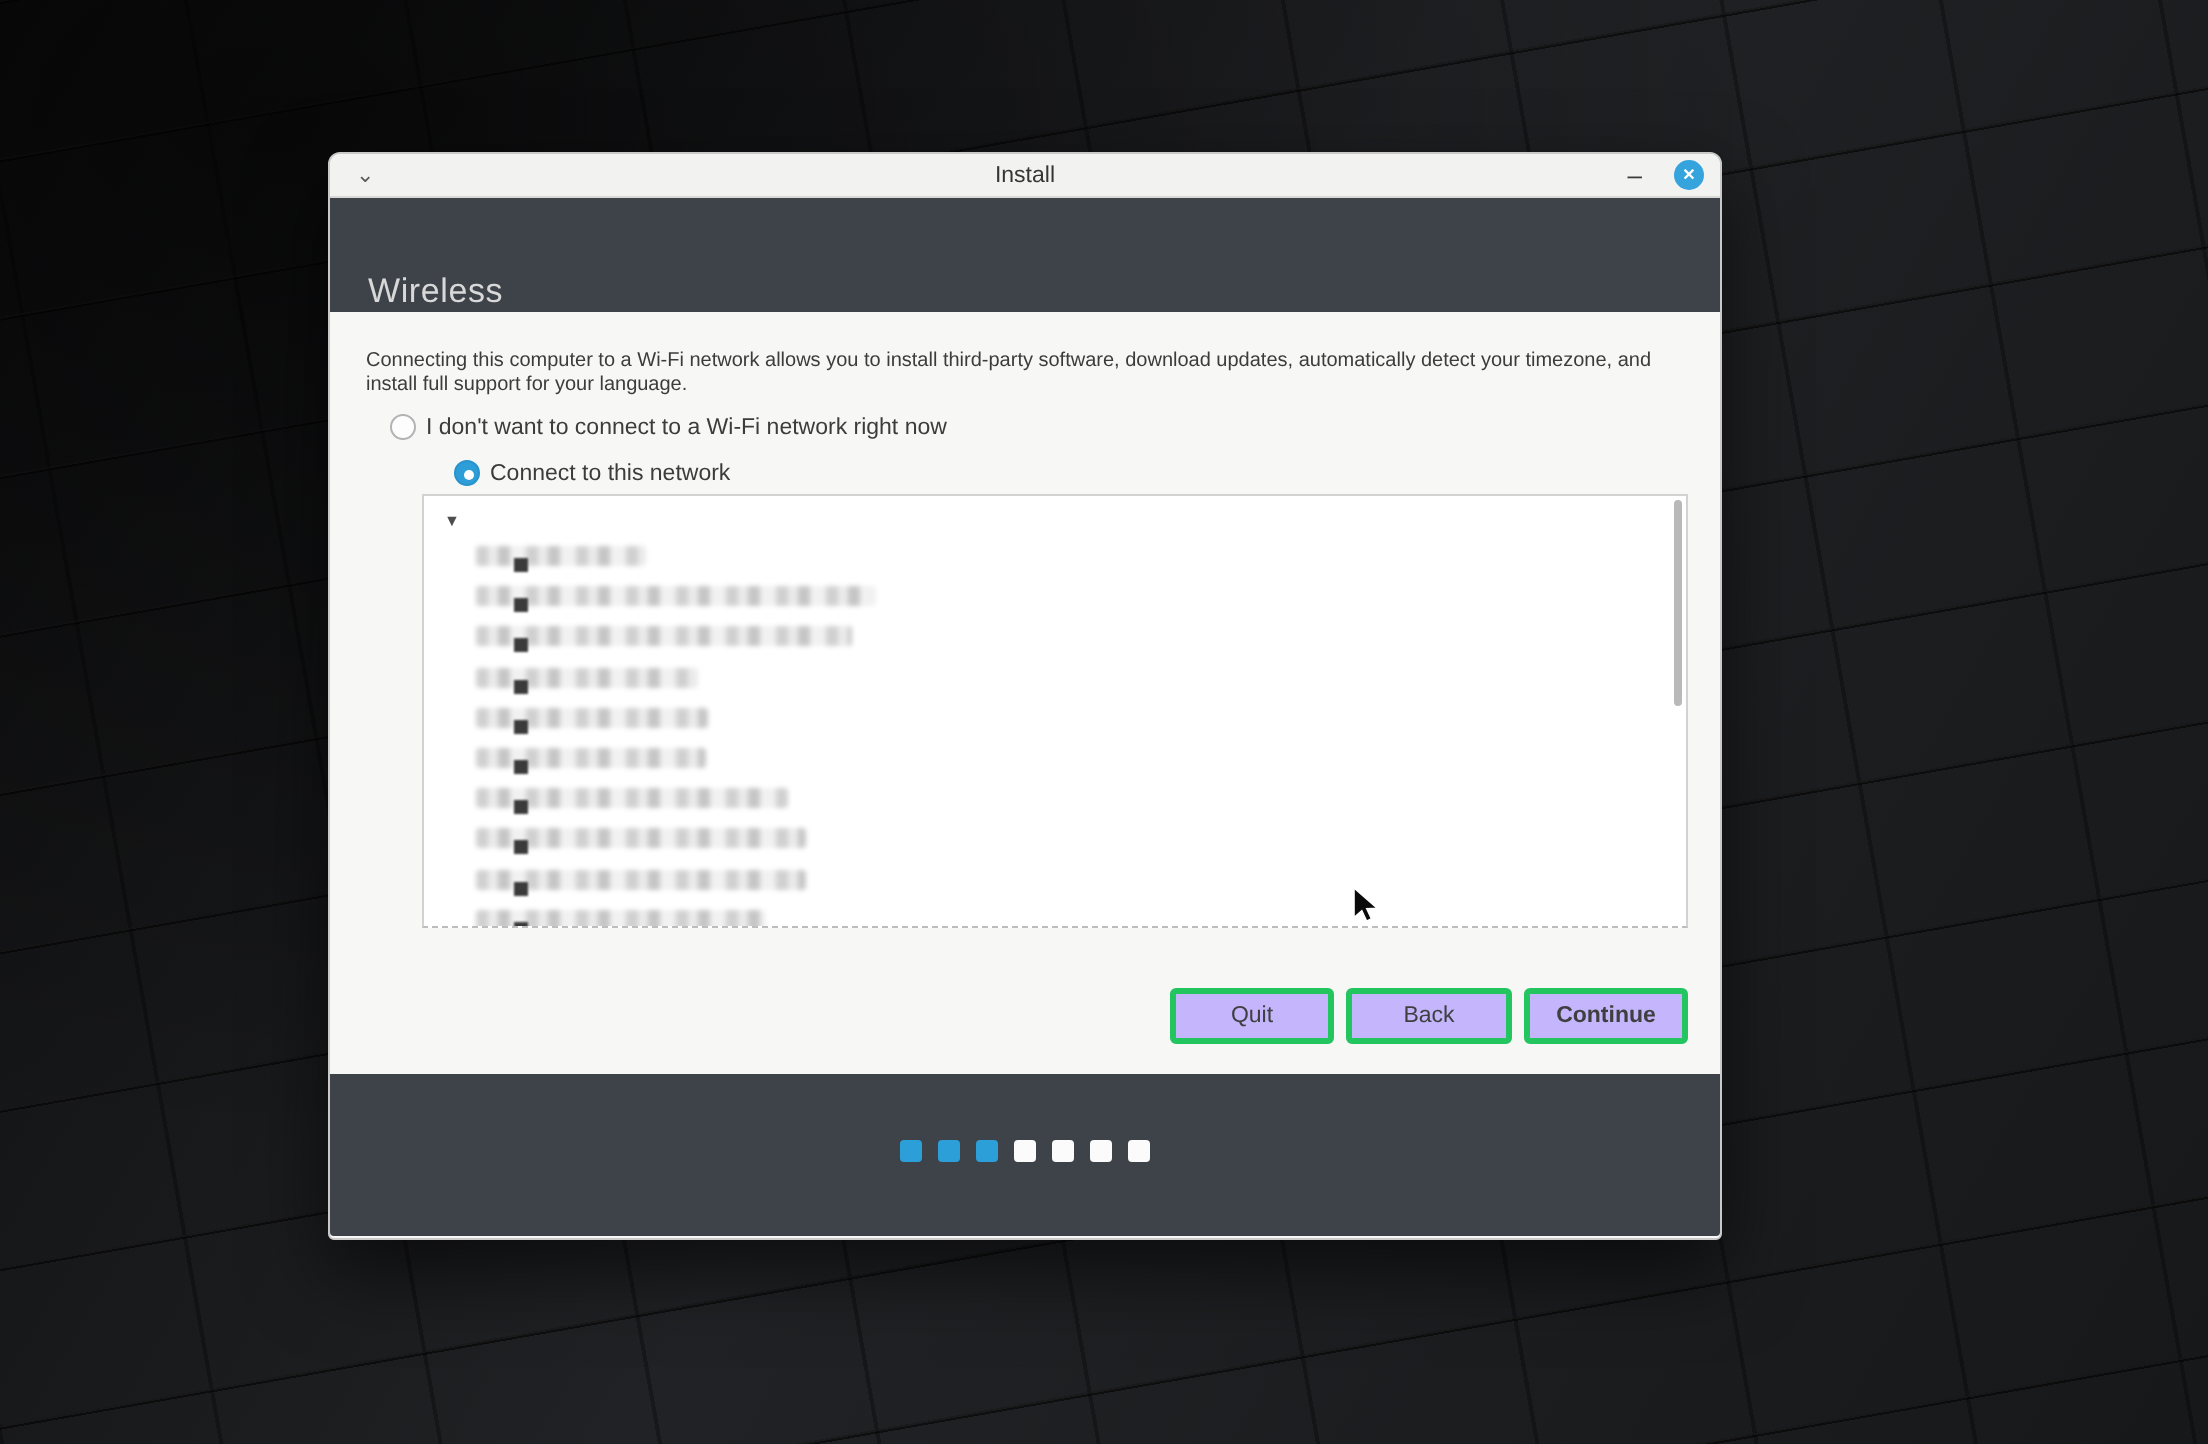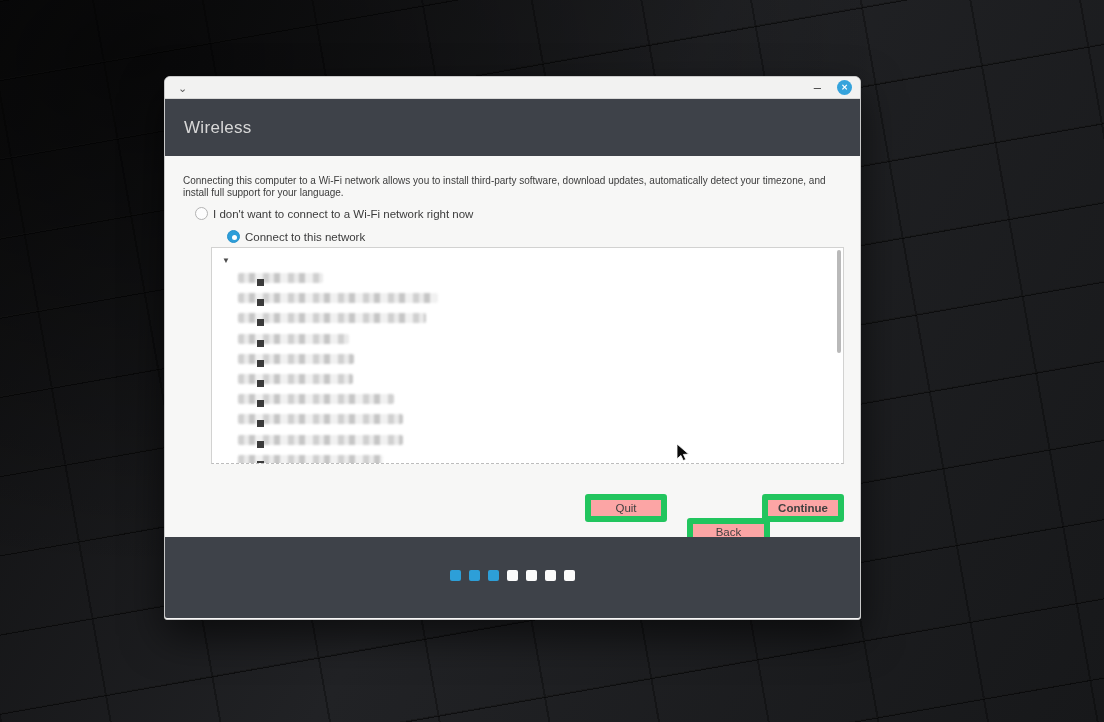--- a/index.html
+++ b/index.html
@@ -34,21 +34,21 @@
   .tb-right { margin-left:auto; display:flex; align-items:center; z-index:2; }
   .tb-min { color:#3a3a3a; font-size:13px; margin-right:16px; line-height:8px; }
   .tb-close {
     width:15px; height:15px; border-radius:50%; background:#35a3dc;
     color:#fff; font-size:8px; line-height:15px; text-align:center; font-weight:bold;
     margin-right:8px;
   }
   
   .band-header {
     position:absolute; left:0; top:22px; right:0; height:57px; background:#3e4249;
-    display:flex; align-items:center;
+    display:flex; align-items:flex-end;
   }
   .band-header h1 { font-size:17px; font-weight:400; color:#d8d8d8; padding-left:19px; letter-spacing:.3px; }
   .band-footer {
     position:absolute; left:0; bottom:1px; right:0; height:81px; background:#3e4249;
     border-radius:0 0 2px 2px;
   }
   .dots { display:flex; justify-content:center; gap:8px; padding-top:33px; }
   .dot { width:11px; height:11px; border-radius:2px; background:#fbfbfb; }
   .dot.active { background:#2d9fd8; }
   
@@ -88,39 +88,40 @@
     position:absolute; left:19px; top:6px; width:7px; height:7px;
     background:#3b3b3b; filter:blur(.5px);
   }
   .scroll-thumb {
     position:absolute; right:2px; top:2px; width:4px; height:103px;
     background:#b9b9b9; border-radius:2px;
   }
   
   .btn {
     position:absolute; top:417px; height:28px; width:82px;
-    background:#fca5a5; border:6px solid #22c55e; border-radius:3px;
+    background:#c4b5fd; border:3px solid #22c55e; border-radius:3px;
     font-size:11.5px; color:#3f3f3f; font-family:"Liberation Sans",sans-serif;
     display:flex; align-items:center; justify-content:center;
   }
   .btn-quit { left:420px; }
-  .btn-back { left:522px; width:83px;margin-top:24px; }
+  .btn-back { left:508px; width:83px; }
   .btn-continue { left:597px;font-weight:bold; }
   
   .cursor { position:absolute; left:676px; top:443px; z-index:10; }
 </style>
 </head>
 <body>
 
 <div class="stage">
 
   <div class="window">
 
     <div class="titlebar">
       <span class="tb-menu">⌄</span>
+      <span class="tb-title">Install</span>
       <span class="tb-right">
         <span class="tb-min">–</span>
         <span class="tb-close">✕</span>
       </span>
     </div>
 
     <div class="band-header">
       <h1>Wireless</h1>
     </div>
 

